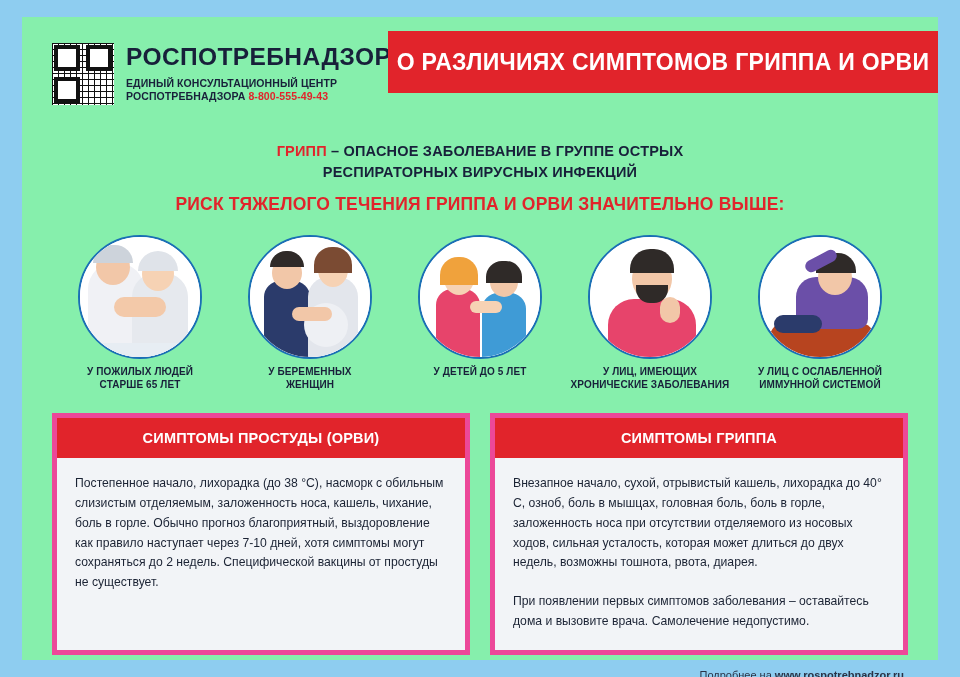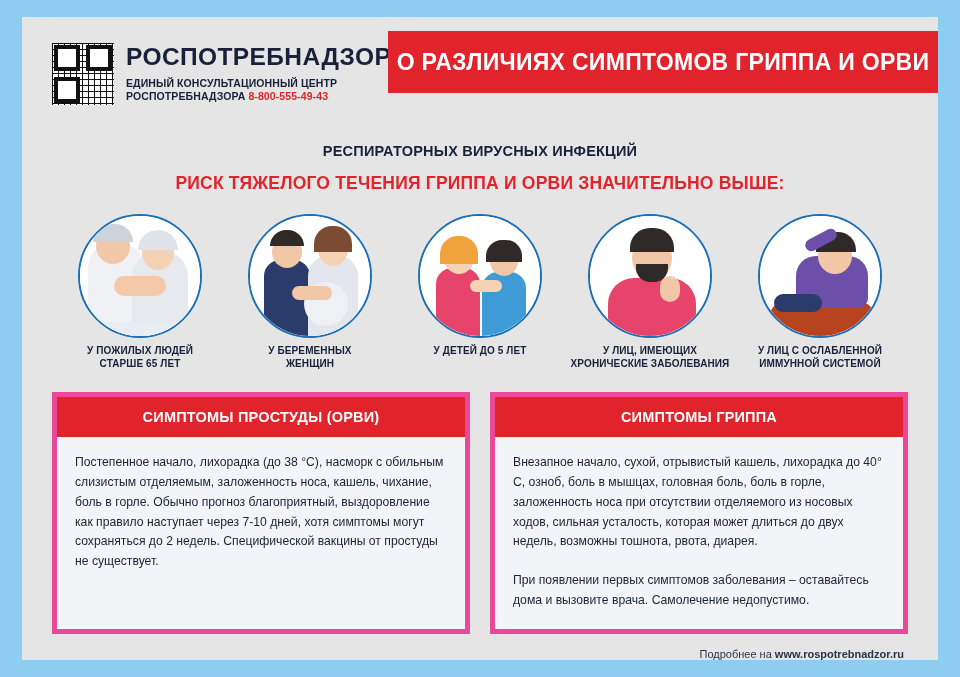--- a/index.html
+++ b/index.html
@@ -12,21 +12,21 @@
     background: #8ecdf0;
     font-family: "Liberation Sans", sans-serif;
     overflow: hidden;
   }
   .poster {
     position: absolute;
     left: 22px;
     top: 17px;
     width: 916px;
     height: 643px;
-    background: #e5e5e5;
+    background: #86efac;
     box-sizing: border-box;
   }
 
   
   .header {
     position: relative;
     height: 100px;
     padding: 14px 0 0 0;
   }
   .brand {
@@ -220,20 +220,24 @@
           </div>
         </div>
       </div>
     </div>
     <div class="header-banner">
       <span>О РАЗЛИЧИЯХ СИМПТОМОВ ГРИППА И ОРВИ</span>
     </div>
   </div>
 
   <div class="intro">
+    <div class="intro-line">
+      <span class="red">ГРИПП</span>
+      <span>– ОПАСНОЕ ЗАБОЛЕВАНИЕ В ГРУППЕ ОСТРЫХ</span>
+    </div>
     <div class="intro-line">РЕСПИРАТОРНЫХ ВИРУСНЫХ ИНФЕКЦИЙ</div>
     <div class="risk-title">РИСК ТЯЖЕЛОГО ТЕЧЕНИЯ ГРИППА И ОРВИ ЗНАЧИТЕЛЬНО ВЫШЕ:</div>
   </div>
 
   <div class="risk-row">
 
     <div class="risk-item">
       <div class="circle">
         <div class="sky"></div>
         <div class="fig" style="left:8px; top:26px; width:56px; height:96px; background:#f0f1f5; border-radius:26px 26px 0 0;"></div>

